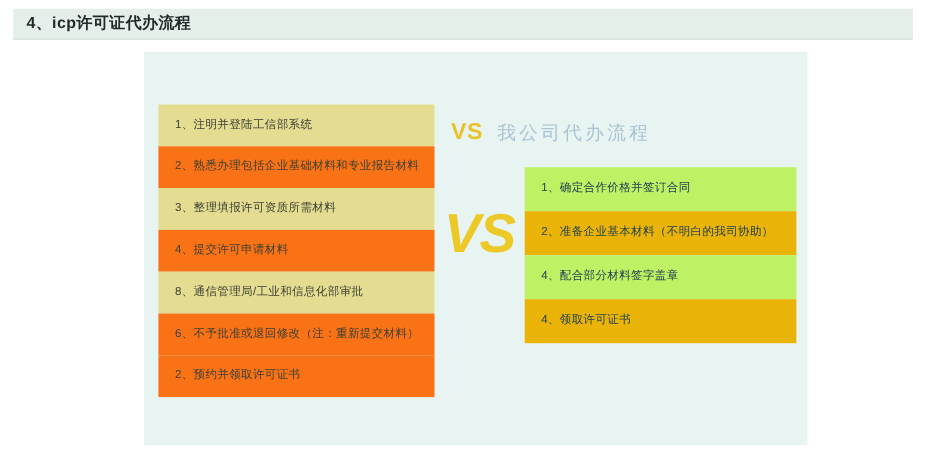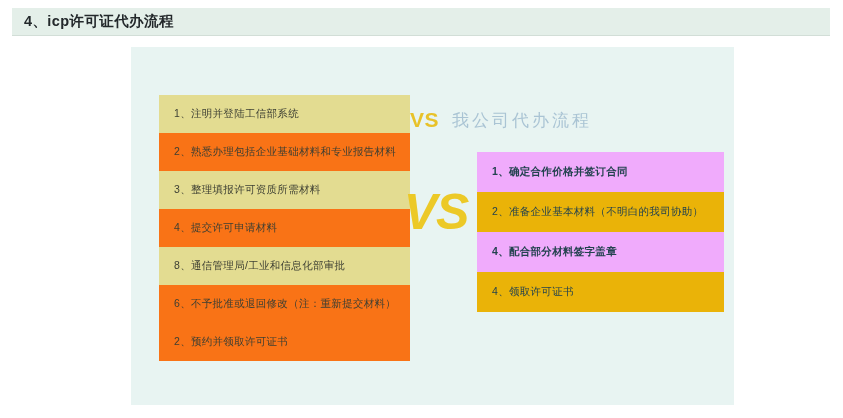--- a/index.html
+++ b/index.html
@@ -78,21 +78,21 @@
     font-family: "Liberation Serif", "DejaVu Serif", serif;
     font-size: 17px;
     color: #aac4d4;
     letter-spacing: 3px;
     text-align: center;
   }
 
   
   .col-left {
     position: absolute;
-    left: 28px;
+    left: 13px;
     top: 48px;
     width: 251px;
   }
   .col-right {
     position: absolute;
     left: 346px;
     top: 105px;
     width: 247px;
   }
 
@@ -105,21 +105,21 @@
     letter-spacing: 0.3px;
   }
 
   
   .col-left .row { height: 38px; color: #3d3f33; }
   .col-left .row.odd  { background: #e3dc91; }
   .col-left .row.even { background: #f97316; }
 
   
   .col-right .row { height: 40px; color: #23424f; }
-  .col-right .row.odd  { background: #f0abfc; font-weight: bold; }
+  .col-right .row.odd  { background: #bef264; }
   .col-right .row.even { background: #eab308; }
 
   
   .big-vs {
     position: absolute;
     left: 262px;
     top: 140px;
     width: 86px;
     text-align: center;
     font-size: 50px;

